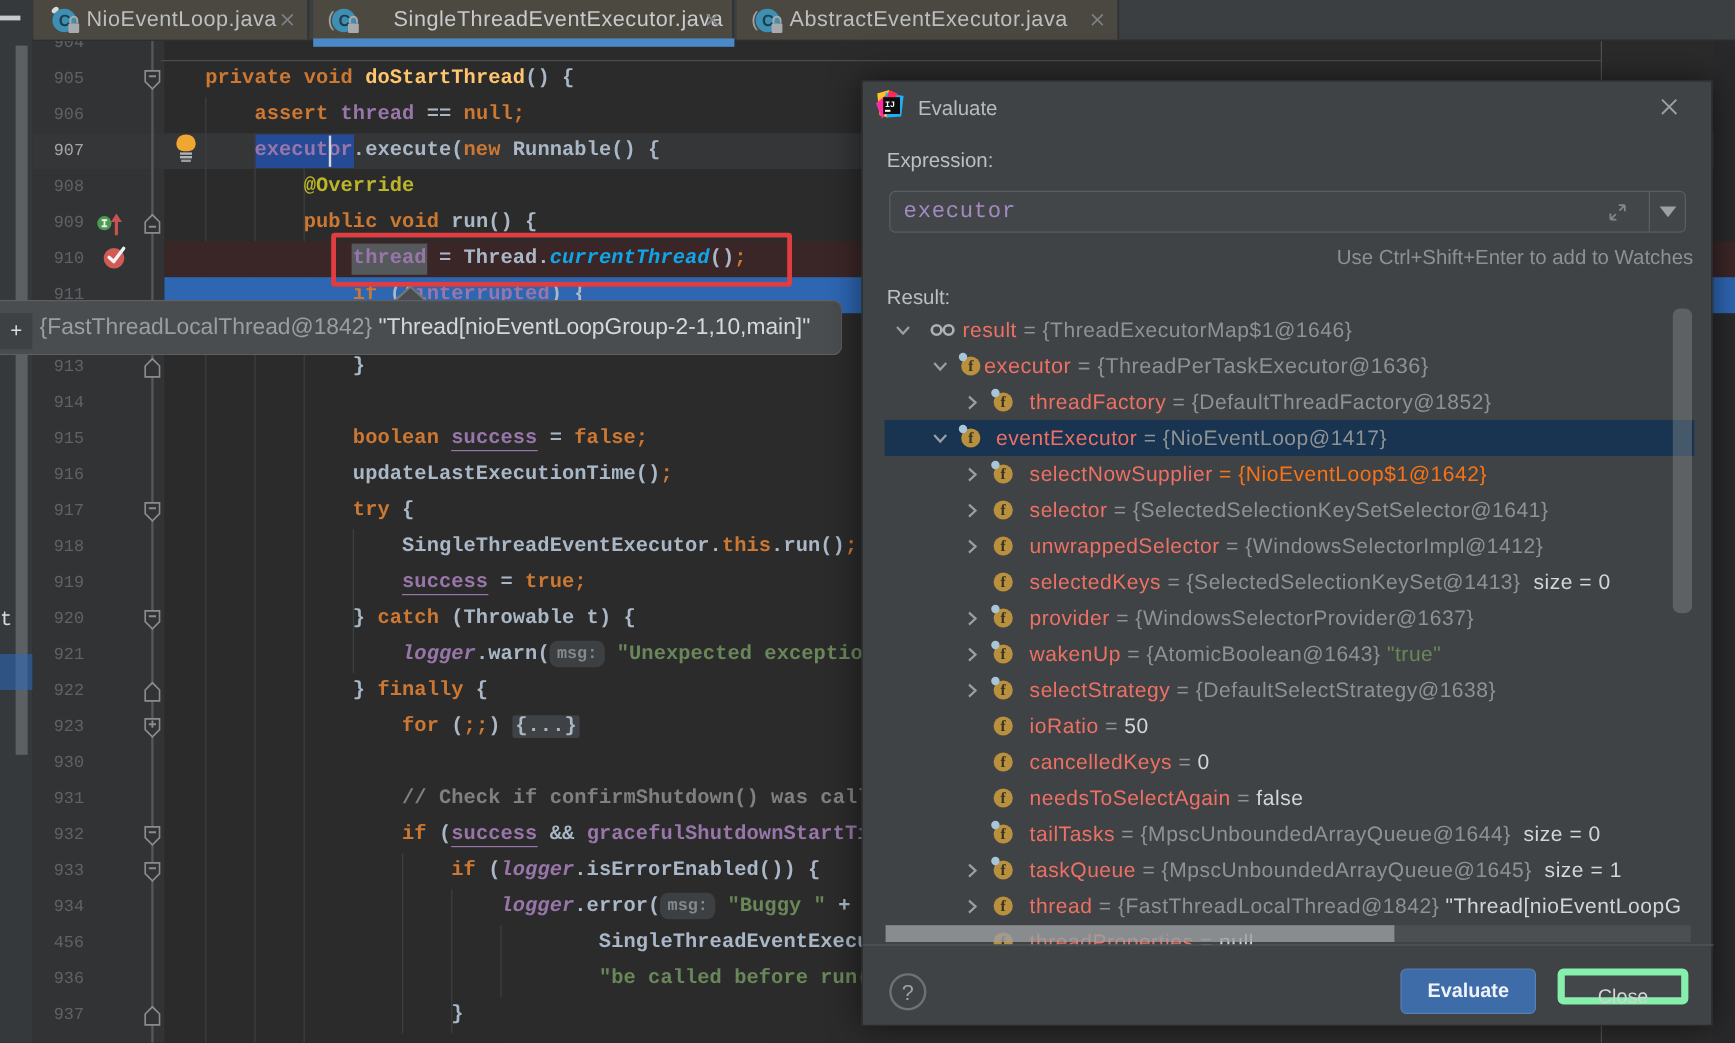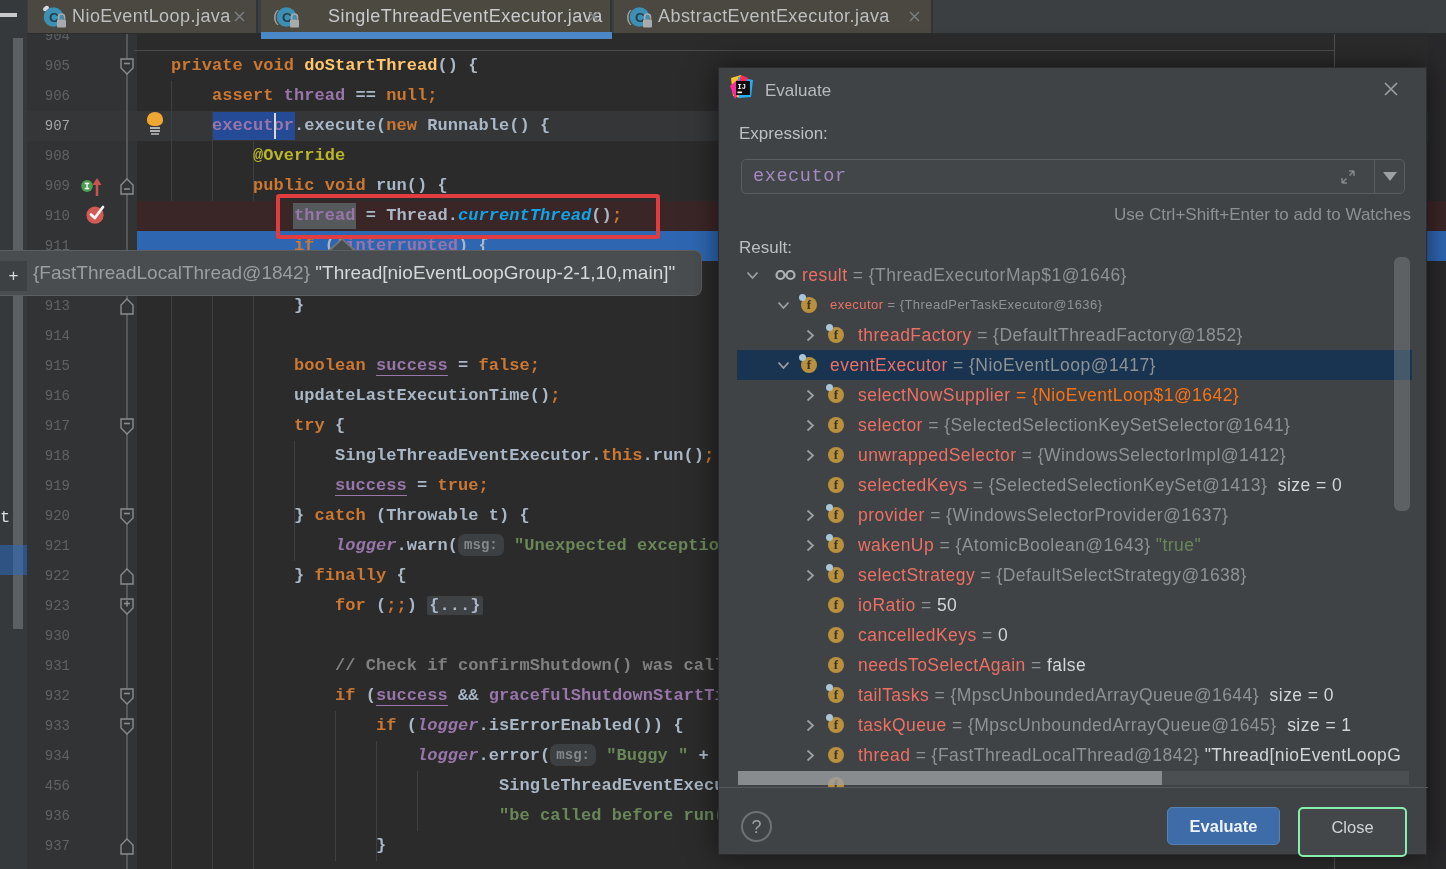--- a/index.html
+++ b/index.html
@@ -357,21 +357,21 @@
           <line x1="9.5" y1="6" x2="11.5" y2="6" stroke="#AEB1B3" stroke-width="2.2"></line>
         </svg>
         <div class="abs" style="left:65px;top:0;height:30px;line-height:30px;font-size:17.5px;letter-spacing:0.45px;white-space:pre;"><span class="tn">result</span> <span style="color:#8F9294">= {ThreadExecutorMap$1@1646}</span></div>
       </div>
       <div class="abs" style="left:0;top:30px;width:675px;height:30px;">
         <svg class="abs" style="left:40px;top:11px" width="13" height="9" viewBox="0 0 13 9">
           <path d="M1.5 1.5 L6.5 7 L11.5 1.5" stroke="#9DA0A3" stroke-width="1.8" fill="none"></path>
         </svg>
         <div class="ficon" style="left:64px;">f</div>
         <div class="pin" style="left:62px;"></div>
-        <div class="abs" style="left:93px;top:0;height:30px;line-height:30px;font-size:13px;letter-spacing:0.45px;white-space:pre;"><span class="tn">executor</span> <span style="color:#8F9294">= {ThreadPerTaskExecutor@1636}</span></div>
+        <div class="abs" style="left:83px;top:0;height:30px;line-height:30px;font-size:18px;letter-spacing:0.45px;white-space:pre;"><span class="tn">executor</span> <span style="color:#8F9294">= {ThreadPerTaskExecutor@1636}</span></div>
       </div>
       <div class="abs" style="left:0;top:60px;width:675px;height:30px;">
         <svg class="abs" style="left:69px;top:9px" width="9" height="13" viewBox="0 0 9 13">
           <path d="M1.5 1.5 L7 6.5 L1.5 11.5" stroke="#9DA0A3" stroke-width="1.8" fill="none"></path>
         </svg>
         <div class="ficon" style="left:91px;">f</div>
         <div class="pin" style="left:89px;"></div>
         <div class="abs" style="left:121px;top:0;height:30px;line-height:30px;font-size:17.5px;letter-spacing:0.45px;white-space:pre;"><span class="tn">threadFactory</span> <span style="color:#8F9294">= {DefaultThreadFactory@1852}</span></div>
       </div>
       <div class="abs" style="left:0;top:90px;width:675px;height:30px;">
@@ -460,25 +460,26 @@
       </div>
       <div class="abs" style="left:0;top:480px;width:675px;height:30px;">
         <svg class="abs" style="left:69px;top:9px" width="9" height="13" viewBox="0 0 9 13">
           <path d="M1.5 1.5 L7 6.5 L1.5 11.5" stroke="#9DA0A3" stroke-width="1.8" fill="none"></path>
         </svg>
         <div class="ficon" style="left:91px;">f</div>
         <div class="abs" style="left:121px;top:0;height:30px;line-height:30px;font-size:17.5px;letter-spacing:0.45px;white-space:pre;"><span class="tn">thread</span> <span style="color:#8F9294">= {FastThreadLocalThread@1842}</span><span class="tw"> "Thread[nioEventLoopG</span></div>
       </div>
       <div class="abs" style="left:0;top:510px;width:675px;height:30px;">
         <div class="ficon" style="left:91px;">f</div>
+        <div class="abs" style="left:121px;top:0;height:30px;line-height:30px;font-size:17.5px;letter-spacing:0.45px;white-space:pre;"><span class="tn">threadProperties</span> <span style="color:#8F9294">=</span><span class="tw"> null</span></div>
       </div>
     </div>
 
   <div class="abs" style="left:675px;top:189px;width:16px;height:254px;background:rgba(137,141,143,0.42);border-radius:6px;"></div>
   <div class="abs" style="left:19px;top:703px;width:671px;height:14px;background:rgba(95,98,100,0.40);"></div>
   <div class="abs" style="left:19px;top:703px;width:424px;height:14px;background:rgba(170,173,175,0.65);"></div>
 
   <div class="abs" style="left:0;top:719px;width:709px;height:1px;background:#55585A;"></div>
 
   <div class="abs" style="left:22px;top:743px;width:31px;height:31px;border:2px solid #6F7274;border-radius:50%;color:#9FA2A5;text-align:center;line-height:28px;font-size:18px;">?</div>
   <div class="abs" style="left:448px;top:739px;width:113px;height:38px;background:#3D6CA8;border:1px solid #5581B3;border-radius:5px;color:#EDF3F8;font-weight:bold;text-align:center;line-height:36px;font-size:16.5px;">Evaluate</div>
-  <div class="abs" style="left:579px;top:739px;width:109px;height:50px;background:#43474A;border:2px solid #86efac;border-radius:5px;color:#D2D4D6;text-align:center;line-height:36px;font-size:16.5px;">Close</div>
+  <div class="abs" style="left:579px;top:739px;width:109px;height:30px;background:#43474A;border:6px solid #86efac;border-radius:5px;color:#D2D4D6;text-align:center;line-height:36px;font-size:16.5px;">Close</div>
 </div>
 
 </body></html>

